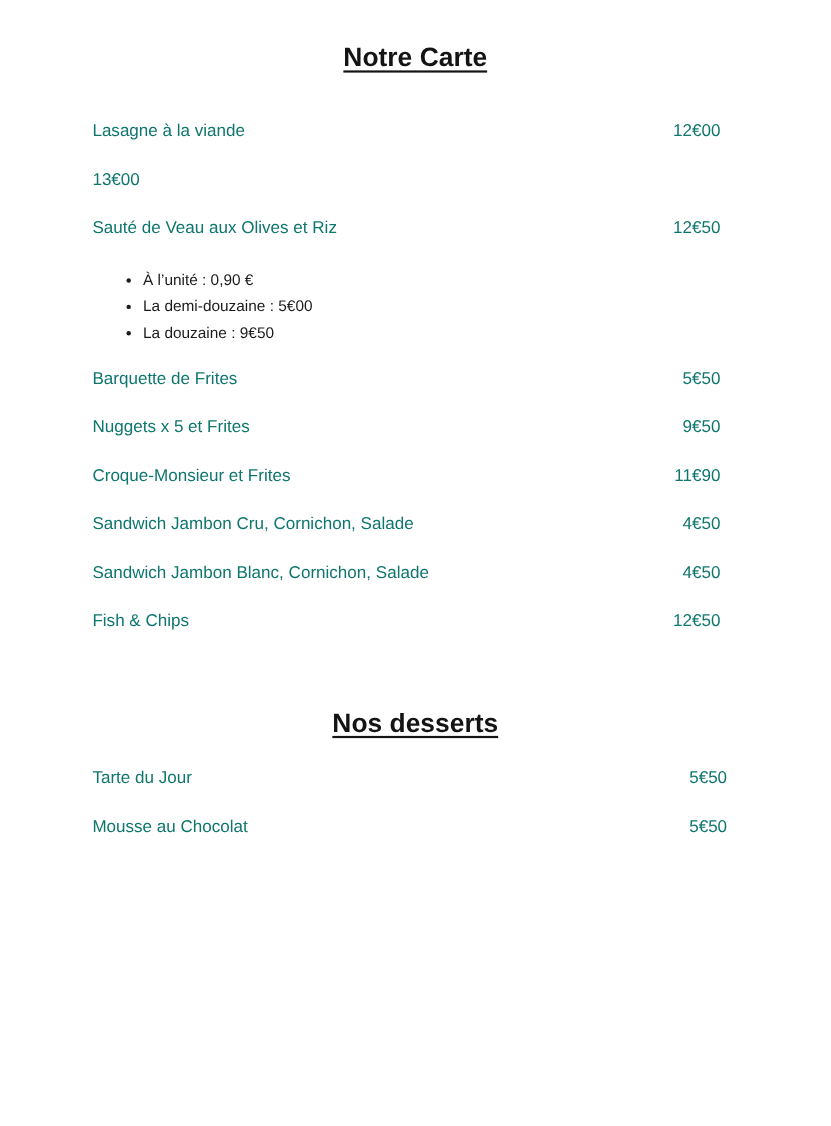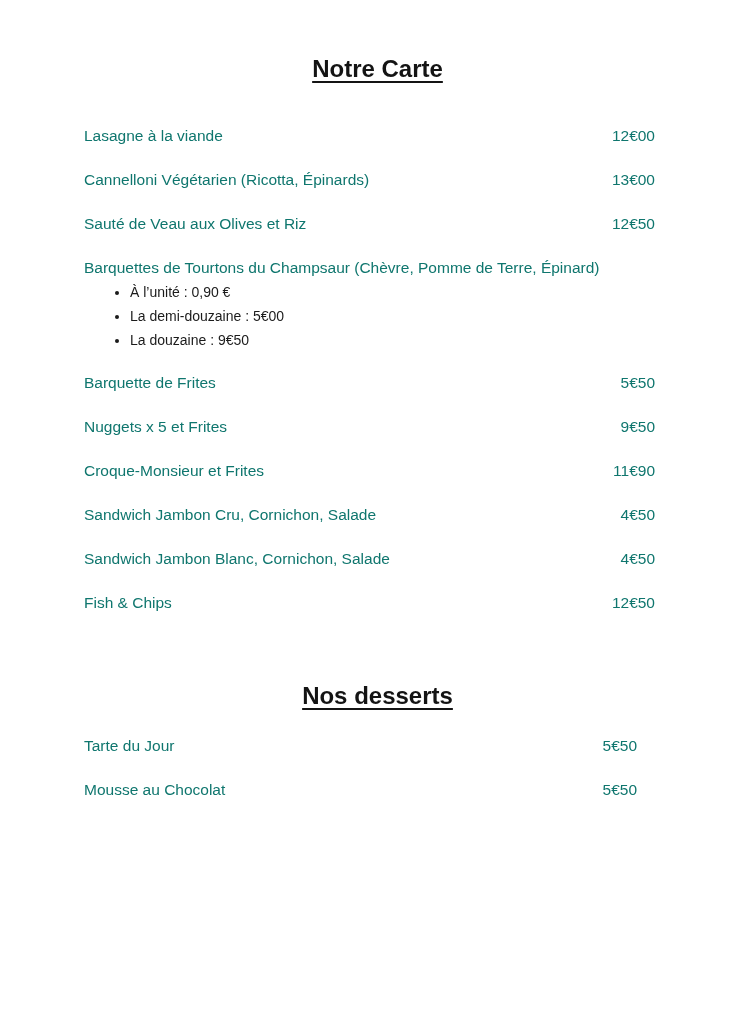--- a/index.html
+++ b/index.html
@@ -10,41 +10,40 @@
   .page {
     position: relative;
     width: 755px;
     height: 782px;
     background: #ffffff;
     color: #1b1b1b;
     font-family: "Liberation Sans", sans-serif;
     box-sizing: border-box;
     padding-top: 38px;
     overflow: hidden;
-    margin-top: 16px;
   }
   .section-title {
     margin: 0;
     text-align: center;
     font-size: 24px;
     line-height: 30px;
     font-weight: 700;
     text-decoration: underline;
     text-underline-offset: 4px;
     text-decoration-thickness: 2px;
     color: #141414;
   }
   .menu-list {
     margin-top: 42px;
     padding-left: 84px;
     padding-right: 100px;
   }
   .menu-list.desserts {
     margin-top: 25px;
-    padding-right: 118px;
+    padding-right: 94px;
   }
   .menu-row {
     display: flex;
     justify-content: space-between;
     align-items: baseline;
     font-size: 15.5px;
     line-height: 20px;
     margin-bottom: 24px;
     color: #0f766e;
   }
@@ -79,32 +78,28 @@
   <h1 class="section-title">Notre Carte</h1>
 
   <div class="menu-list">
 
     <div class="menu-row">
       <span class="item-label">Lasagne à la viande</span>
       <span class="item-price">12€00</span>
     </div>
 
     <div class="menu-row">
-      <span class="item-label">Cannelloni Végétarien (Ricotta, Épinards)</span>
       <span class="item-price">13€00</span>
     </div>
 
     <div class="menu-row">
       <span class="item-label">Sauté de Veau aux Olives et Riz</span>
       <span class="item-price">12€50</span>
     </div>
 
-    <div class="menu-row no-gap">
-      <span class="item-label">Barquettes de Tourtons du Champsaur (Chèvre, Pomme de Terre, Épinard)</span>
-    </div>
     <ul class="sub-list">
       <li>À l’unité : 0,90 €</li>
       <li>La demi-douzaine : 5€00</li>
       <li>La douzaine : 9€50</li>
     </ul>
 
     <div class="menu-row">
       <span class="item-label">Barquette de Frites</span>
       <span class="item-price">5€50</span>
     </div>

